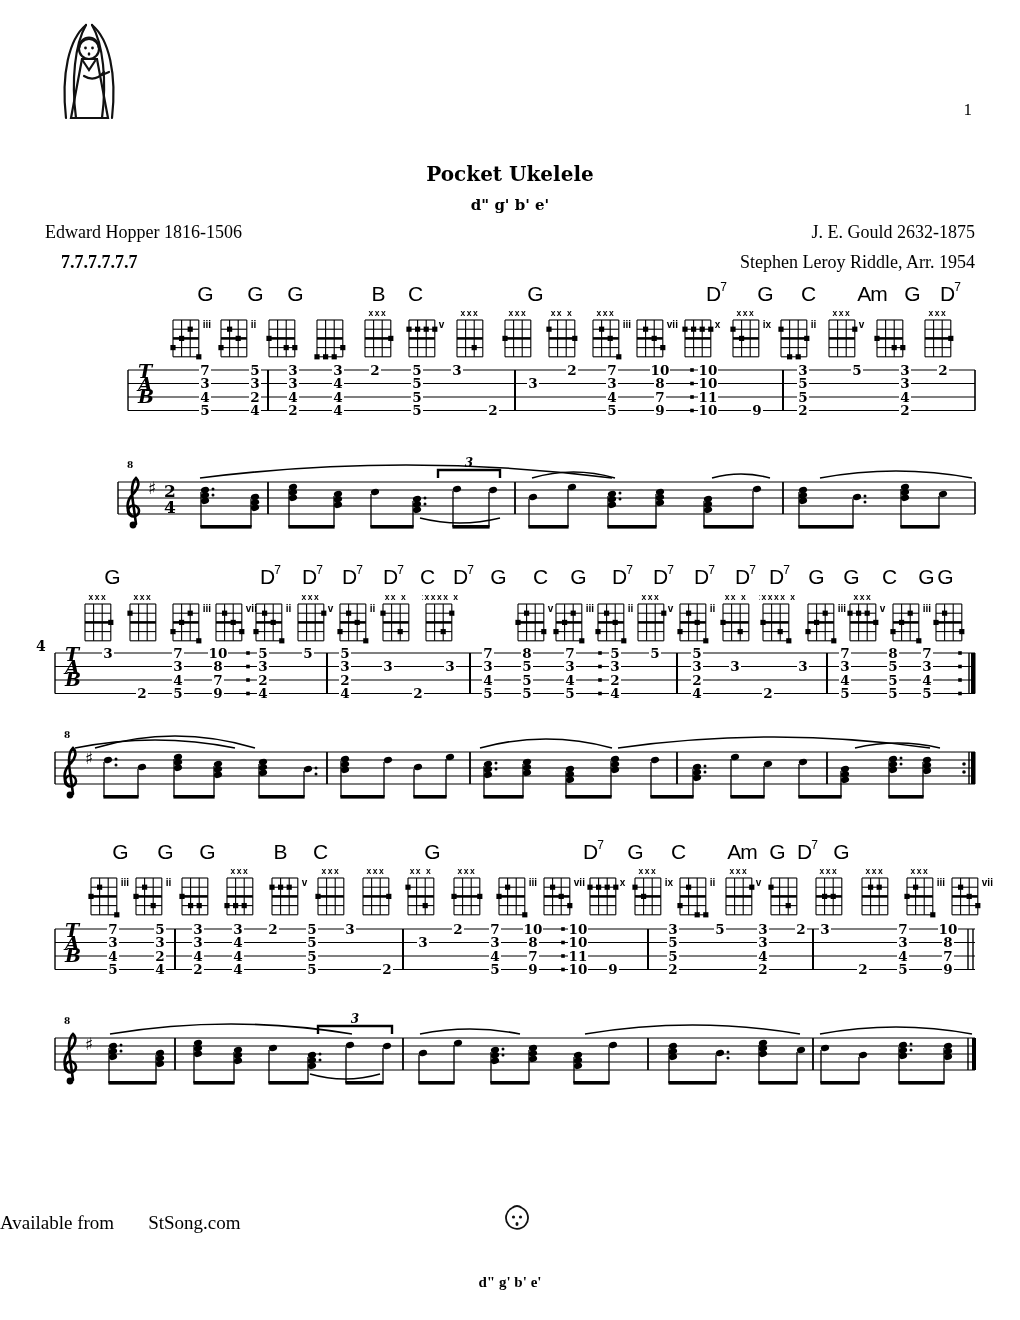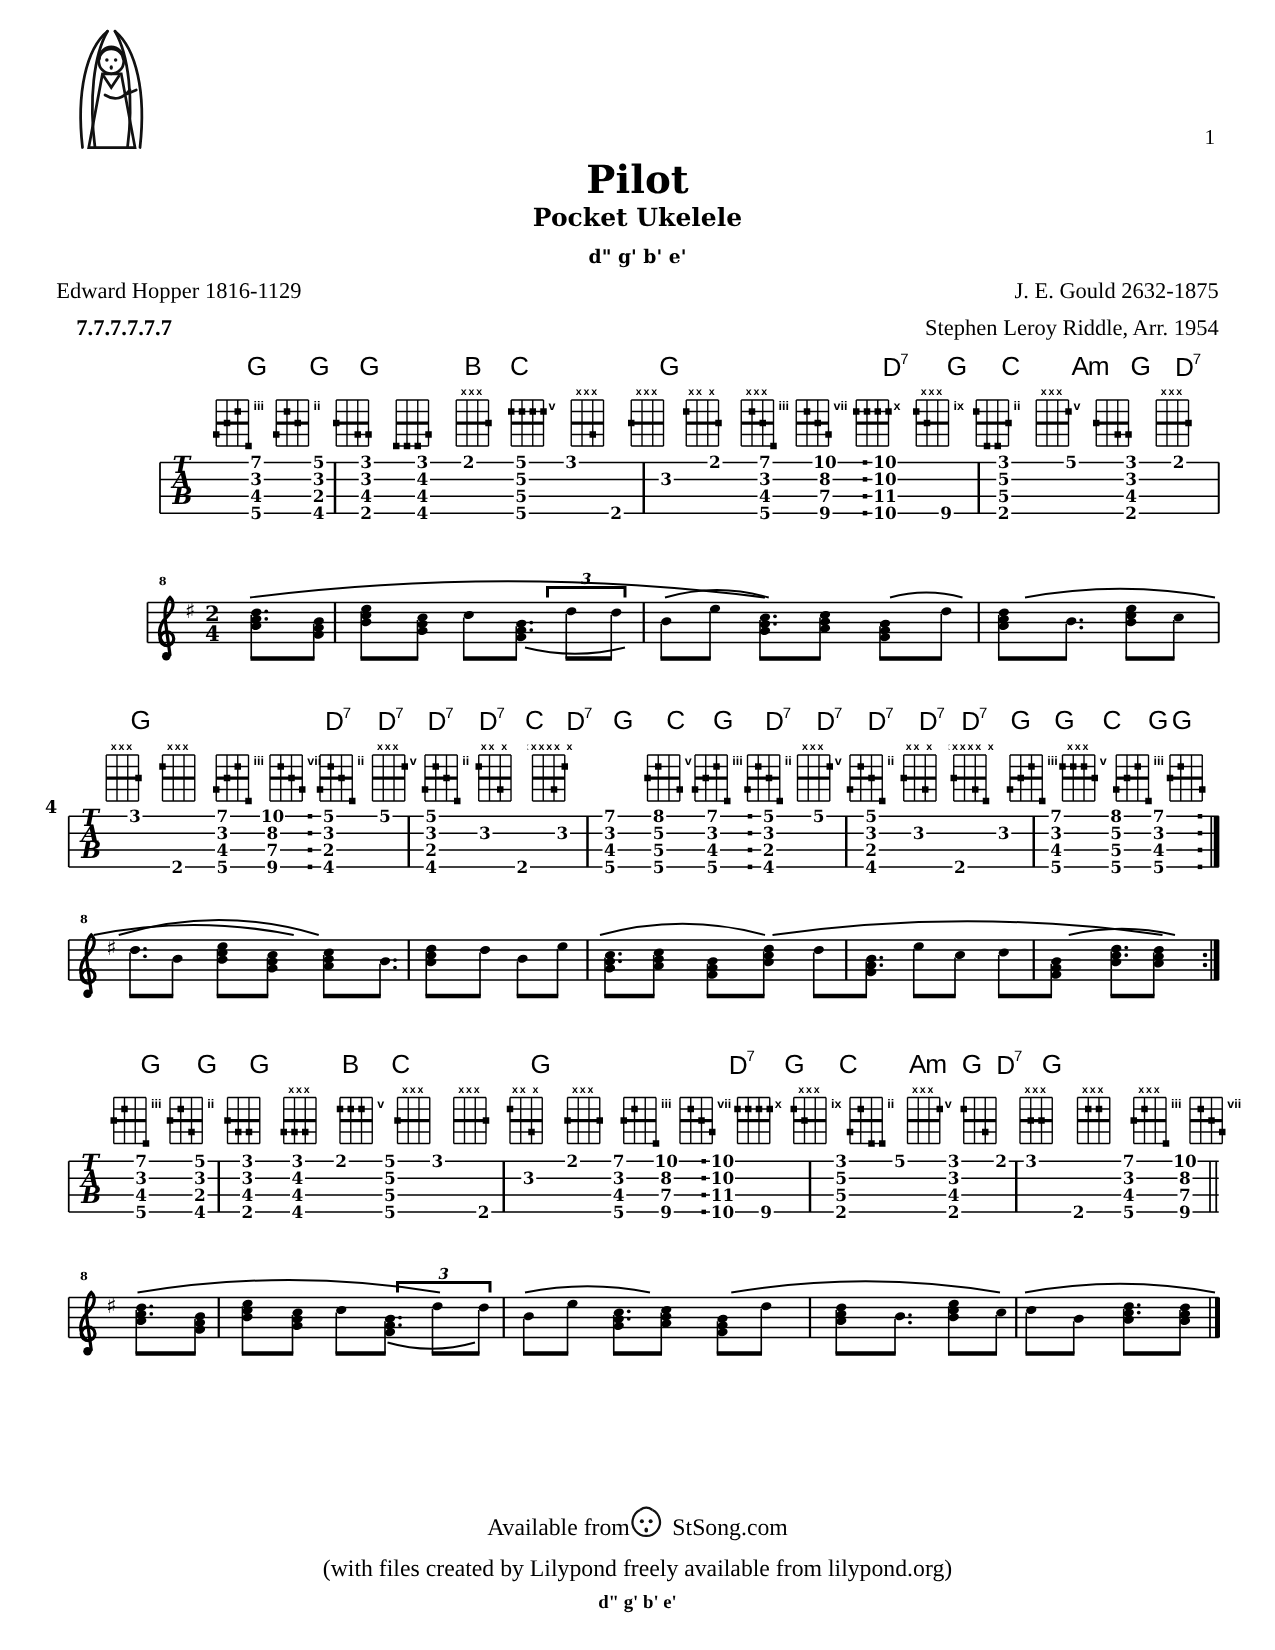--- a/index.html
+++ b/index.html
@@ -11,21 +11,21 @@
   #subtitle{top:162px;left:0;width:100%;text-align:center;font-size:20px;font-weight:bold;font-family:"DejaVu Serif",serif;}
   #tuning-top{top:196px;left:0;width:100%;text-align:center;font-size:15px;font-weight:bold;font-family:"DejaVu Serif",serif;}
   #author{top:222px;left:45px;font-size:18px;}
   #meter{top:252px;left:45px;font-size:18px;font-weight:bold;margin-left:16px;}
   #composer{top:222px;right:45px;font-size:18px;}
   #arranger{top:252px;right:45px;font-size:18px;margin-left:44px;}
   .chord-name{position:absolute;transform:translateX(-50%);font-family:"Liberation Sans",sans-serif;
               font-size:21px;letter-spacing:-1px;white-space:nowrap;}
   .chord-name sup{font-size:12px;position:relative;top:-2px;}
   .sysvg{position:absolute;left:0;}
-  #footer1{top:1212px;left:0;width:100%;text-align:center;font-size:19px;}
+  #footer1{top:1212px;left:0;width:100%;font-size:19px;}
   #footer1 .gap{display:inline-block;width:34px;}
   #footer2{top:1245px;left:0;width:100%;text-align:center;font-size:19px;}
   #footer3{top:1274px;left:0;width:100%;text-align:center;font-size:15px;font-weight:bold;}
   #stsong-logo{position:absolute;top:1205px;left:503px;}
   #measure-num{font-size:14px;font-weight:bold;font-family:"DejaVu Serif",serif;}
 </style>
 </head>
 <body>
 
 <div id="page">
@@ -43,24 +43,23 @@
       <path d="M50 57 L57 54"></path>
     </g>
     <g fill="#111">
       <circle cx="33.5" cy="30" r="1.4"></circle>
         <circle cx="40.5" cy="30" r="1.4"></circle>
       <ellipse cx="37" cy="36" rx="1.3" ry="1.8"></ellipse>
     </g>
   </svg>
 
   <div class="abs" id="page-num">1</div>
-  <div class="abs" id="title">Pilot</div>
   <div class="abs" id="subtitle">Pocket Ukelele</div>
   <div class="abs" id="tuning-top">d" g' b' e'</div>
-  <div class="abs" id="author">Edward Hopper 1816-1129</div>
+  <div class="abs" id="author">Edward Hopper 1816-1506</div>
   <div class="abs" id="meter">7.7.7.7.7.7</div>
   <div class="abs" id="composer">J. E. Gould 2632-1875</div>
   <div class="abs" id="arranger">Stephen Leroy Riddle, Arr. 1954</div>
 
   <div id="systems">
       <div>
         <span class="chord-name" style="left:205px;top:282px">G</span>
         <span class="chord-name" style="left:255px;top:282px">G</span>
         <span class="chord-name" style="left:295px;top:282px">G</span>
         <span class="chord-name" style="left:378px;top:282px">B</span>
@@ -1691,15 +1690,14 @@
     <g fill="none" stroke="#111" stroke-width="1.8">
       <path d="M9 3 A11 11 0 1 0 19 3"></path>
       <path d="M9 3 Q14 -1 19 3"></path>
     </g>
     <g fill="#111">
       <circle cx="10.5" cy="12" r="1.6"></circle>
         <circle cx="17.5" cy="12" r="1.6"></circle>
       <ellipse cx="14" cy="19" rx="1.5" ry="2"></ellipse>
     </g>
   </svg>
-  <div class="abs" id="footer2">(with files created by Lilypond freely available from lilypond.org)</div>
   <div class="abs" id="footer3">d" g' b' e'</div>
 </div>
 
 </body></html>

